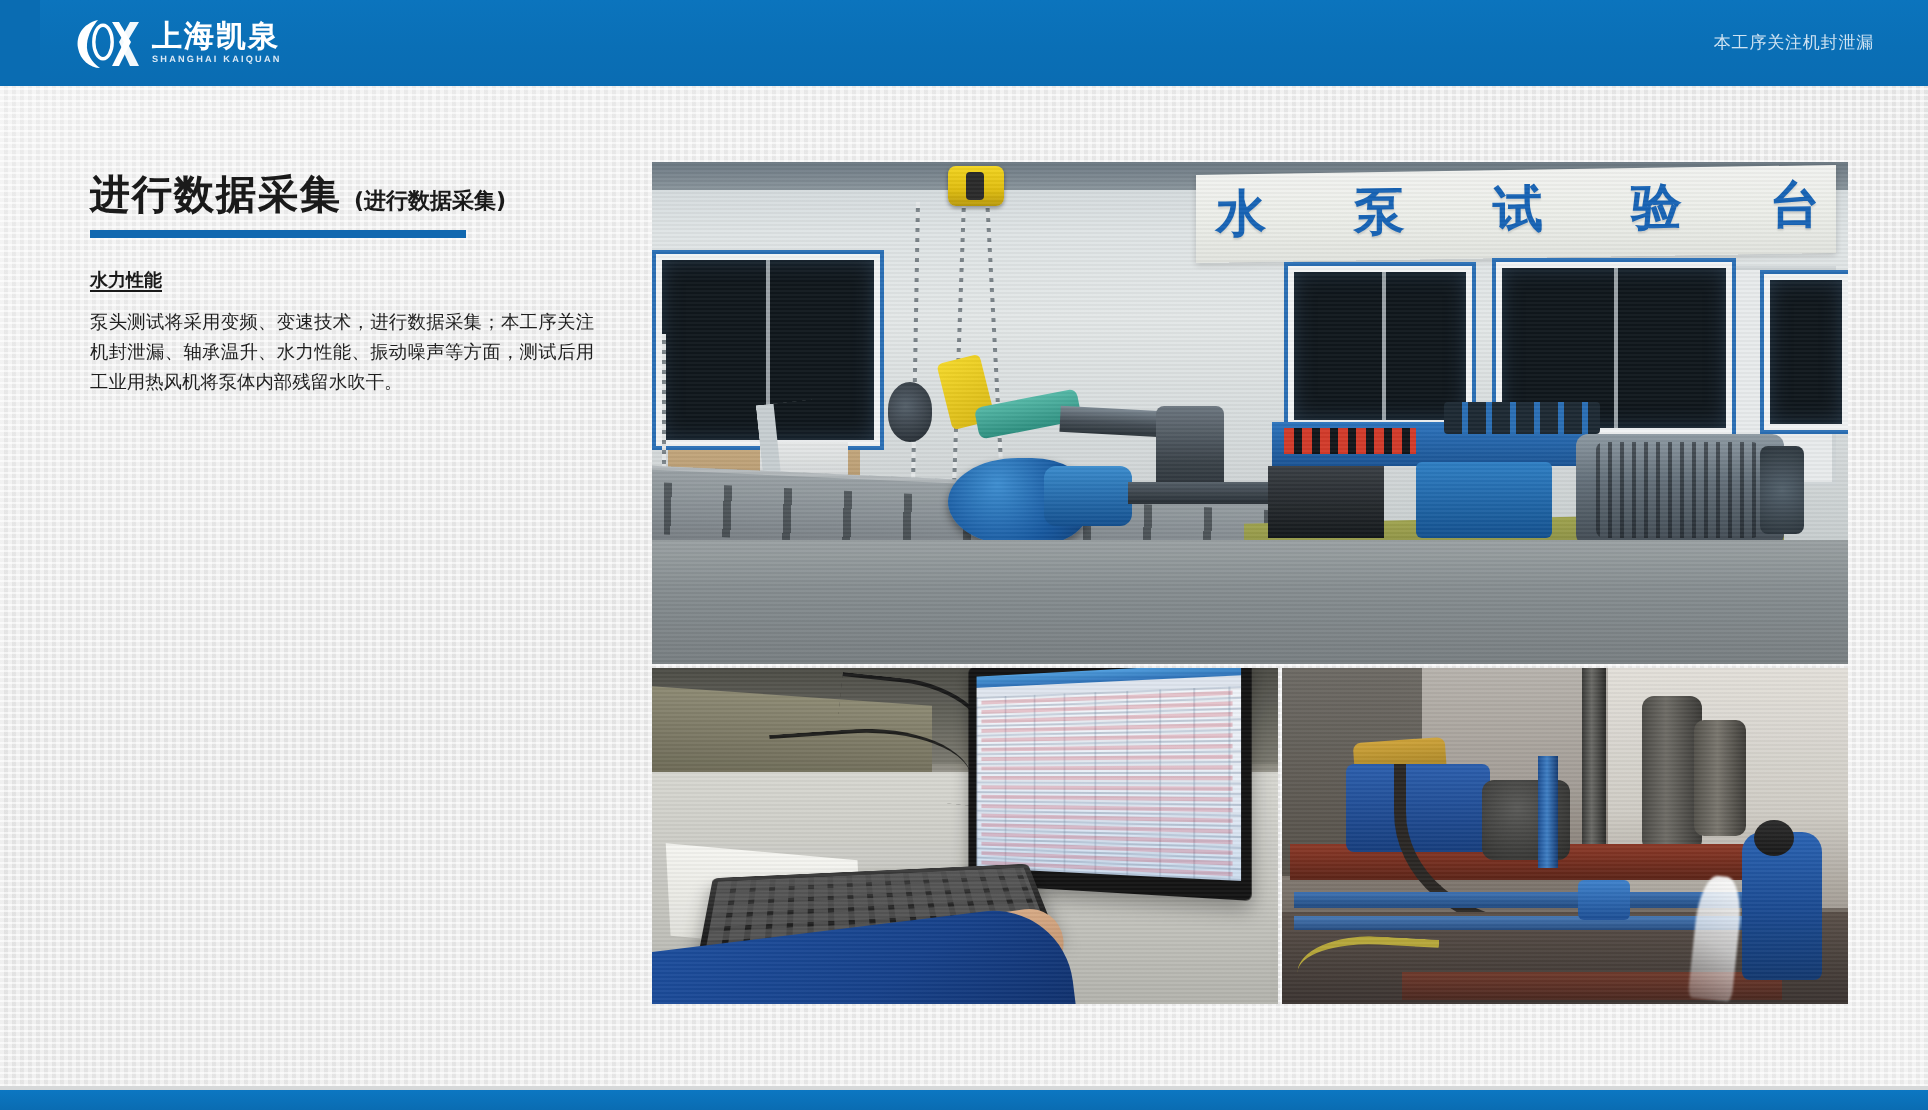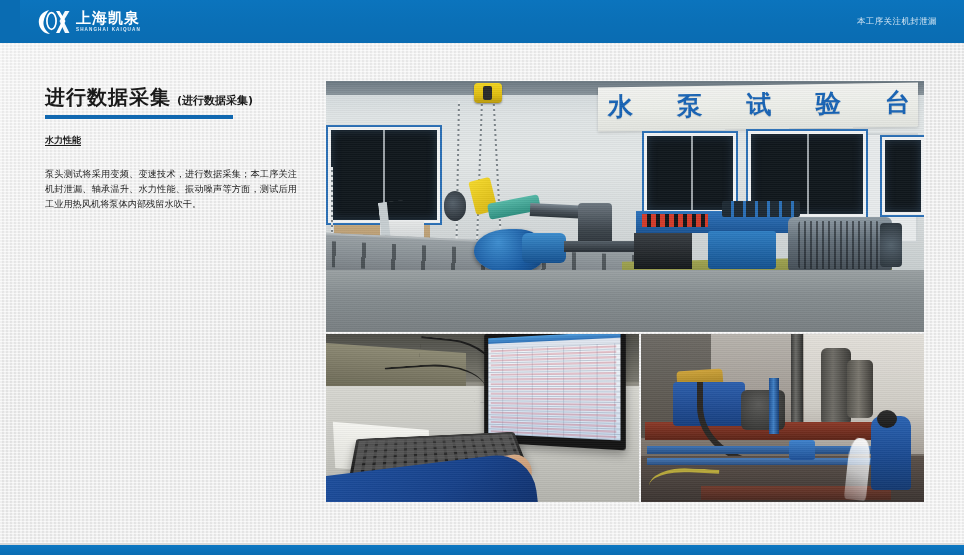--- a/index.html
+++ b/index.html
@@ -137,21 +137,21 @@
     margin-top: 15px;
     font-size: 9px;
     font-weight: bold;
     color: #1a1a1a;
     text-decoration: underline;
     text-underline-offset: 2px;
     font-family: "DejaVu Sans", "Liberation Sans", sans-serif;
     display: inline-block;
   }
   .body-text {
-    margin-top: 19px;
+    margin-top: 6px;
     font-size: 9.2px;
     line-height: 15px;
     color: #1f1f1f;
     width: 252px;
     text-align: justify;
     font-family: "DejaVu Sans", "Liberation Sans", sans-serif;
   }
 
   
   .collage {

